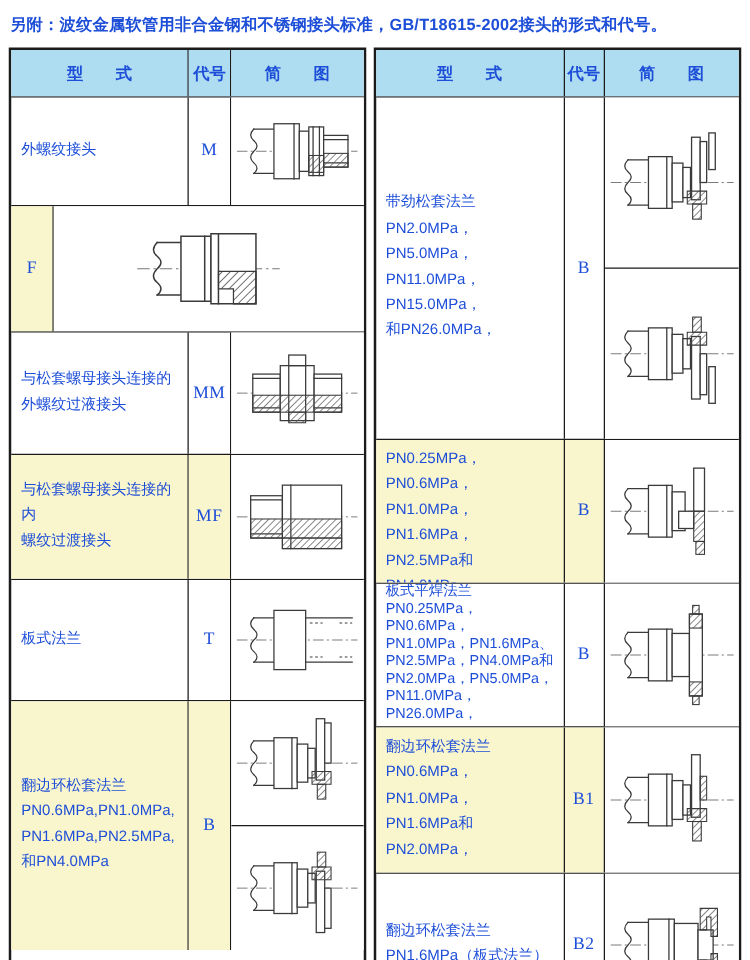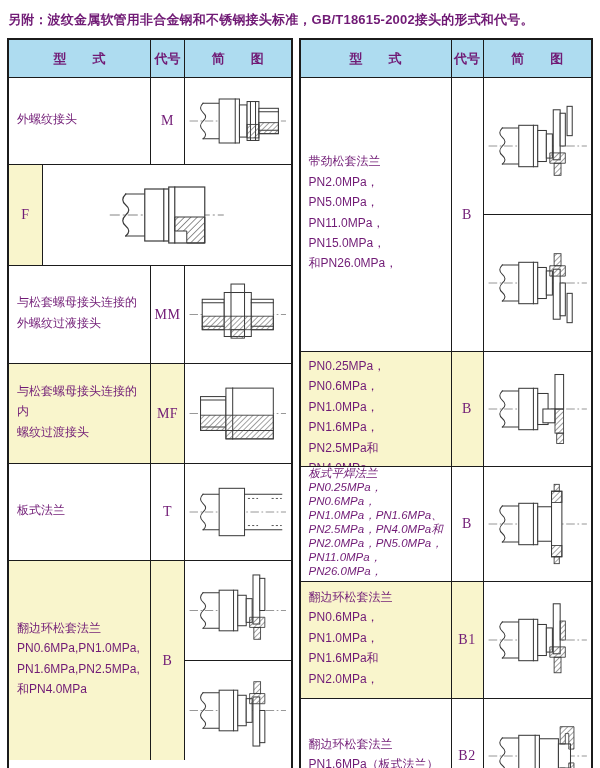--- a/index.html
+++ b/index.html
@@ -7,37 +7,37 @@
     --header-bg:#aedcf0;
     --hl-bg:#f9f5cc;
     --page-bg:#ffffff;
     --line:#3a3a3a;
   }
   *{box-sizing:border-box;margin:0;padding:0;}
   html,body{background:#e8e8e8;}
   .page{
     width:600px;height:768px;background:var(--page-bg);
     font-family:"Liberation Sans","DejaVu Sans",sans-serif;
-    color:#701a75;position:relative;overflow:hidden;
+    color:#1d4ed8;position:relative;overflow:hidden;
   }
   .doc-title{
     font-size:13px;font-weight:bold;padding:11px 8px 9px 8px;
     letter-spacing:0.2px;white-space:nowrap;
   }
   .tables{display:flex;gap:6px;margin:0 7px;}
   .tbl{border:2px solid var(--border);background:#fff;}
   .tbl-left{width:287px;}
   .tbl-right{width:296px;}
   .tr{display:flex;border-bottom:1px solid var(--border);}
   .tr:last-child{border-bottom:none;}
   .td{border-right:1px solid var(--border);display:flex;align-items:center;overflow:hidden;}
   .td:last-child{border-right:none;}
   .td.type{padding:4px 6px 8px 8px;font-size:12px;line-height:1.7;}
   .td.type span{white-space:pre-line;}
-  .td.type.tight{font-size:11.5px;line-height:1.22;font-style:italic;}
+  .td.type.tight{font-size:11.5px;line-height:1.22;}
   .td.code{
     justify-content:center;font-family:"Liberation Serif","DejaVu Serif",serif;
     font-size:14px;letter-spacing:0.5px;
   }
   .td.fig{justify-content:center;background:#fff;padding:2px;}
   .td.fig.split{flex-direction:column;padding:0;}
   .td.fig .sub{flex:1;width:100%;display:flex;justify-content:center;align-items:center;padding:2px;}
   .td.fig .sub:first-child{border-bottom:1px solid var(--border);}
   .hl{background:var(--hl-bg);}
   .th{background:var(--header-bg);font-size:13px;font-weight:bold;justify-content:center;text-align:center;}

